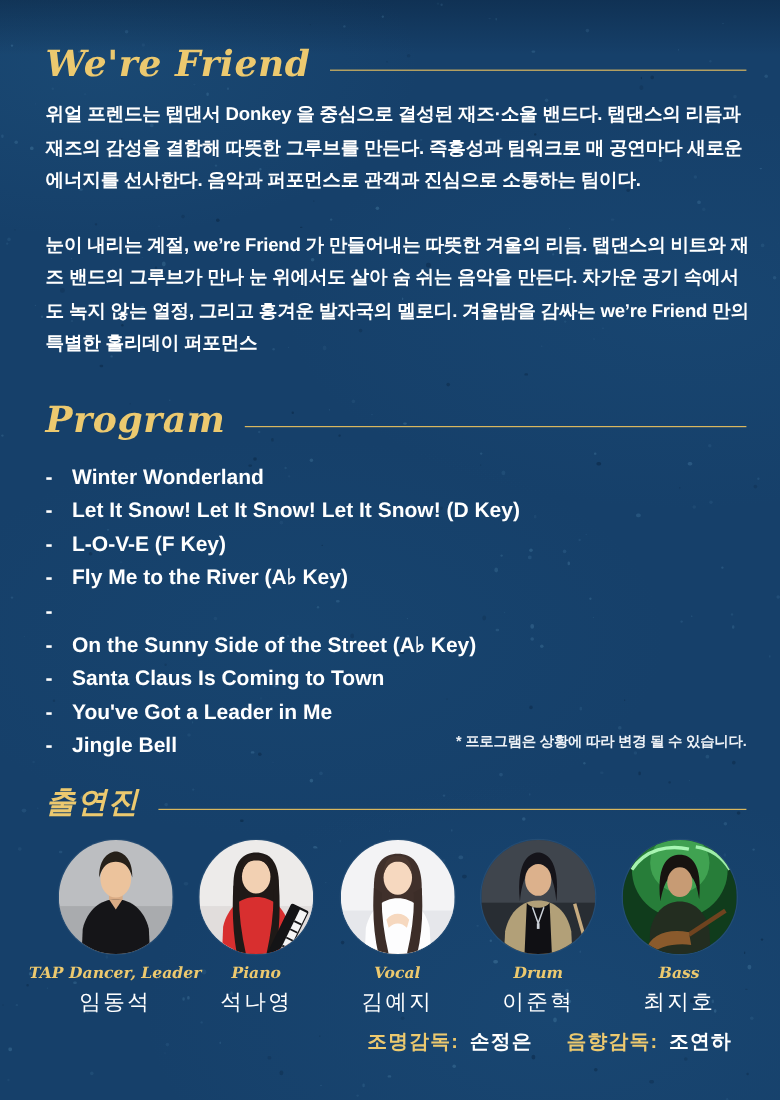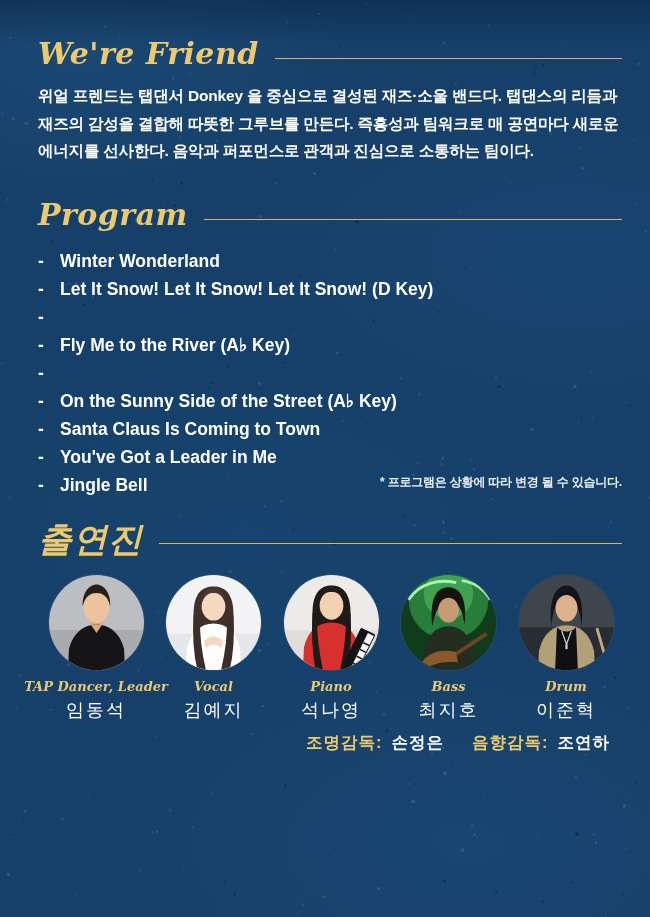--- a/index.html
+++ b/index.html
@@ -18,21 +18,21 @@
   }
   #texture{ position:absolute; inset:0; pointer-events:none; }
   .content{ position:relative; padding:0 26px 0 38px; }
 
   .sec-head{ display:flex; align-items:center; }
   .script{
     font-family:"DejaVu Serif", serif; font-style:italic; font-weight:700;
     color:#ecc96f; font-size:30px; line-height:1.3; margin:0; letter-spacing:.5px;
     white-space:nowrap;
   }
-  .script.kr{ font-size:34px; letter-spacing:1px; }
+  .script.kr{ font-size:25px; letter-spacing:1px; }
   .rule{ flex:1; height:0; border-top:1.5px solid #d9b75f; margin:10px 2px 0 16px; }
 
   .para{
     margin:9px 0 0; font-size:15.5px; font-weight:700; line-height:1.78;
     letter-spacing:-.2px; color:#ffffff; max-width:588px;
   }
 
   .sec-about   { margin-top:34px; }
   .sec-concept { margin-top:26px; }
   .sec-program { margin-top:30px; }
@@ -380,38 +380,40 @@
 
     <section class="sec-about">
       <div class="sec-head">
         <h2 class="script">We're Friend</h2>
         <div class="rule"></div>
       </div>
       <p class="para">위얼 프렌드는 탭댄서 Donkey 을 중심으로 결성된 재즈·소울 밴드다. 탭댄스의 리듬과 재즈의 감성을 결합해 따뜻한 그루브를 만든다. 즉흥성과 팀워크로 매 공연마다 새로운 에너지를 선사한다. 음악과 퍼포먼스로 관객과 진심으로 소통하는 팀이다.</p>
     </section>
 
     <section class="sec-concept">
+      <p class="para">눈이 내리는 계절, we’re Friend 가 만들어내는 따뜻한 겨울의 리듬. 탭댄스의 비트와 재즈 밴드의 그루브가 만나 눈 위에서도 살아 숨 쉬는 음악을 만든다. 차가운 공기 속에서도 녹지 않는 열정, 그리고 흥겨운 발자국의 멜로디. 겨울밤을 감싸는 we’re Friend 만의 특별한 홀리데이 퍼포먼스</p>
     </section>
 
     <section class="sec-program">
       <div class="sec-head">
         <h2 class="script">Program</h2>
         <div class="rule"></div>
       </div>
       <ul class="songs">
         <li class="song">
             <span class="dash">-</span>
             <span>Winter Wonderland</span>
           </li>
         <li class="song">
             <span class="dash">-</span>
             <span>Let It Snow! Let It Snow! Let It Snow! (D Key)</span>
           </li>
         <li class="song">
             <span class="dash">-</span>
+            <span>L-O-V-E (F Key)</span>
           </li>
         <li class="song">
             <span class="dash">-</span>
             <span>Fly Me to the River (A♭ Key)</span>
           </li>
         <li class="song">
             <span class="dash">-</span>
           </li>
         <li class="song">
             <span class="dash">-</span>
@@ -448,38 +450,20 @@
               <rect y="58" width="100" height="42" fill="#96989c" opacity="0.5"></rect>
               <rect x="44" y="42" width="12" height="12" fill="#d9ab84"></rect>
               <ellipse cx="50" cy="34" rx="13.5" ry="16.5" fill="#ecc39c"></ellipse>
               <path d="M35.5 33 C35 15 45 10 50 10 C55 10 65 15 64.5 33 C62 22 56 19 50 19 C44 19 38 22 35.5 33 Z" fill="#262019"></path>
               <path d="M50 52 C63 52 75 61 79 78 L80 100 L20 100 L21 78 C25 61 37 52 50 52 Z" fill="#151518"></path>
               <path d="M44 52 L50 61 L56 52 Z" fill="#d9ab84"></path>
             </svg>
           </div>
           <div class="role">TAP Dancer, Leader</div>
           <div class="mname">임동석</div>
-        </div>
-
-        <div class="member">
-          <div class="photo">
-            <svg viewBox="0 0 100 100">
-              <rect width="100" height="100" fill="#f3f3f5"></rect>
-              <rect y="62" width="100" height="38" fill="#e0e1e7" opacity="0.7"></rect>
-              <path d="M29 100 L29 42 C29 19 38 12 50 12 C62 12 71 19 71 42 L71 100 Z" fill="#40302b"></path>
-              <ellipse cx="50" cy="33" rx="12.5" ry="15" fill="#f6d8bf"></ellipse>
-              <path d="M37.5 30 C38 16 44 14 50 14 C56 14 62 16 62.5 30 C59 20 54 19 50 19 C46 19 41 20 37.5 30 Z" fill="#4a372f"></path>
-              <path d="M50 51 C63 51 74 60 78 77 L79 100 L21 100 L22 77 C26 60 37 51 50 51 Z" fill="#fdfdfe"></path>
-              <path d="M40 70 C45 63 55 63 60 70 L58 77 C53 72 47 72 42 77 Z" fill="#f6d8bf"></path>
-              <path d="M29 42 Q27 75 33 100 L42 100 Q35 70 36 46 Z" fill="#3c2d28"></path>
-              <path d="M71 42 Q73 75 67 100 L58 100 Q65 70 64 46 Z" fill="#3c2d28"></path>
-            </svg>
-          </div>
-          <div class="role">Vocal</div>
-          <div class="mname">김예지</div>
         </div>
 
         <div class="member">
           <div class="photo">
             <svg viewBox="0 0 100 100">
               <rect width="100" height="100" fill="#edebea"></rect>
               <rect y="58" width="100" height="42" fill="#dbd7d5" opacity="0.7"></rect>
               <path d="M30 100 L30 40 C30 18 39 11 50 11 C61 11 70 18 70 40 L70 100 Z" fill="#1f1917"></path>
               <ellipse cx="50" cy="32" rx="12.5" ry="15" fill="#f2d0b2"></ellipse>
               <path d="M37.5 29 C38 15 44 13 50 13 C56 13 62 15 62.5 29 C60 19 55 18 50 18 C45 18 40 19 37.5 29 Z" fill="#241c19"></path>
@@ -497,54 +481,72 @@
               </g>
             </svg>
           </div>
           <div class="role">Piano</div>
           <div class="mname">석나영</div>
         </div>
 
         <div class="member">
           <div class="photo">
             <svg viewBox="0 0 100 100">
-              <rect width="100" height="100" fill="#103c1c"></rect>
-              <circle cx="50" cy="26" r="42" fill="#2f9343" opacity="0.75"></circle>
-              <circle cx="50" cy="20" r="26" fill="#59c76a" opacity="0.5"></circle>
-              <path d="M8 26 C20 8 40 4 58 8" stroke="#b4ffbe" stroke-width="3" fill="none" opacity="0.9"></path>
-              <path d="M64 6 C78 8 88 16 94 26" stroke="#b4ffbe" stroke-width="3" fill="none" opacity="0.85"></path>
-              <path d="M33 54 C29 18 42 13 50 13 C60 13 70 21 67 52 C64 33 60 29 50 29 C40 29 36 38 33 54 Z" fill="#171310"></path>
-              <ellipse cx="50" cy="37" rx="11" ry="13" fill="#c79b74"></ellipse>
-              <path d="M50 54 C62 54 72 62 76 79 L77 100 L23 100 L24 79 C28 62 38 54 50 54 Z" fill="#232d20"></path>
-              <path d="M58 83 L90 62" stroke="#6f431f" stroke-width="4"></path>
-              <path d="M20 97 C24 83 40 77 58 81 L60 92 C45 90 30 94 26 100 L20 100 Z" fill="#8a5a2c"></path>
+              <rect width="100" height="100" fill="#f3f3f5"></rect>
+              <rect y="62" width="100" height="38" fill="#e0e1e7" opacity="0.7"></rect>
+              <path d="M29 100 L29 42 C29 19 38 12 50 12 C62 12 71 19 71 42 L71 100 Z" fill="#40302b"></path>
+              <ellipse cx="50" cy="33" rx="12.5" ry="15" fill="#f6d8bf"></ellipse>
+              <path d="M37.5 30 C38 16 44 14 50 14 C56 14 62 16 62.5 30 C59 20 54 19 50 19 C46 19 41 20 37.5 30 Z" fill="#4a372f"></path>
+              <path d="M50 51 C63 51 74 60 78 77 L79 100 L21 100 L22 77 C26 60 37 51 50 51 Z" fill="#fdfdfe"></path>
+              <path d="M40 70 C45 63 55 63 60 70 L58 77 C53 72 47 72 42 77 Z" fill="#f6d8bf"></path>
+              <path d="M29 42 Q27 75 33 100 L42 100 Q35 70 36 46 Z" fill="#3c2d28"></path>
+              <path d="M71 42 Q73 75 67 100 L58 100 Q65 70 64 46 Z" fill="#3c2d28"></path>
             </svg>
           </div>
-          <div class="role">Bass</div>
-          <div class="mname">최지호</div>
+          <div class="role">Vocal</div>
+          <div class="mname">김예지</div>
         </div>
 
         <div class="member">
           <div class="photo">
             <svg viewBox="0 0 100 100">
               <rect width="100" height="100" fill="#3f454d"></rect>
               <rect y="55" width="100" height="45" fill="#21252b" opacity="0.75"></rect>
               <path d="M34 54 C30 15 45 11 50 11 C55 11 70 15 66 54 C64 32 58 24 50 24 C42 24 36 32 34 54 Z" fill="#15141a"></path>
               <ellipse cx="50" cy="35" rx="11.5" ry="14" fill="#dcb18c"></ellipse>
               <path d="M82 56 L93 94" stroke="#c8ac80" stroke-width="3"></path>
               <path d="M50 53 C64 53 75 62 79 80 L80 100 L20 100 L21 80 C25 62 36 53 50 53 Z" fill="#b2a078"></path>
               <path d="M40 55 C44 61 56 61 60 55 L62 100 L38 100 Z" fill="#101014"></path>
               <path d="M45 59 L50 73 L55 59" stroke="#ccd2d9" stroke-width="1.3" fill="none"></path>
               <rect x="48.8" y="73" width="2.4" height="5" fill="#ccd2d9"></rect>
             </svg>
           </div>
           <div class="role">Drum</div>
           <div class="mname">이준혁</div>
         </div>
 
+        <div class="member">
+          <div class="photo">
+            <svg viewBox="0 0 100 100">
+              <rect width="100" height="100" fill="#103c1c"></rect>
+              <circle cx="50" cy="26" r="42" fill="#2f9343" opacity="0.75"></circle>
+              <circle cx="50" cy="20" r="26" fill="#59c76a" opacity="0.5"></circle>
+              <path d="M8 26 C20 8 40 4 58 8" stroke="#b4ffbe" stroke-width="3" fill="none" opacity="0.9"></path>
+              <path d="M64 6 C78 8 88 16 94 26" stroke="#b4ffbe" stroke-width="3" fill="none" opacity="0.85"></path>
+              <path d="M33 54 C29 18 42 13 50 13 C60 13 70 21 67 52 C64 33 60 29 50 29 C40 29 36 38 33 54 Z" fill="#171310"></path>
+              <ellipse cx="50" cy="37" rx="11" ry="13" fill="#c79b74"></ellipse>
+              <path d="M50 54 C62 54 72 62 76 79 L77 100 L23 100 L24 79 C28 62 38 54 50 54 Z" fill="#232d20"></path>
+              <path d="M58 83 L90 62" stroke="#6f431f" stroke-width="4"></path>
+              <path d="M20 97 C24 83 40 77 58 81 L60 92 C45 90 30 94 26 100 L20 100 Z" fill="#8a5a2c"></path>
+            </svg>
+          </div>
+          <div class="role">Bass</div>
+          <div class="mname">최지호</div>
+        </div>
+
       </div>
 
       <div class="credits">
         <div class="credit">
           <span class="credit-label">조명감독:</span>
           <span class="credit-name">손정은</span>
         </div>
         <div class="credit">
           <span class="credit-label">음향감독:</span>
           <span class="credit-name">조연하</span>

